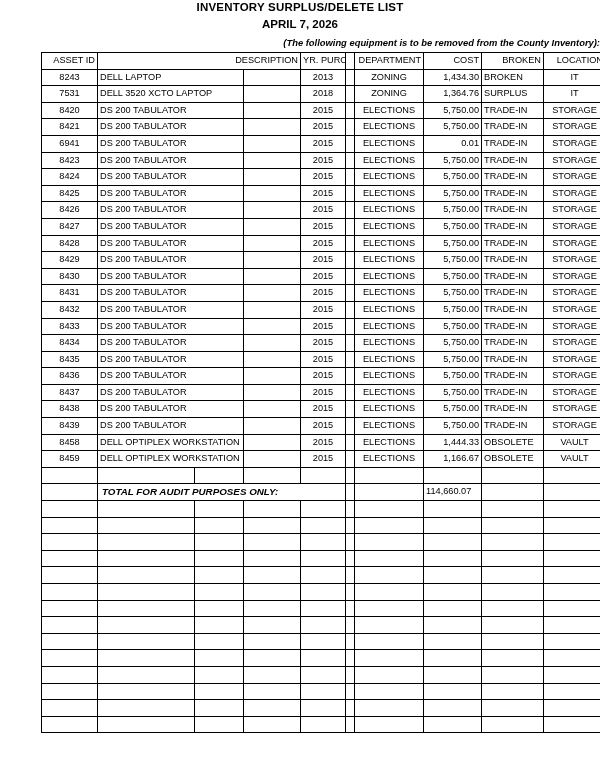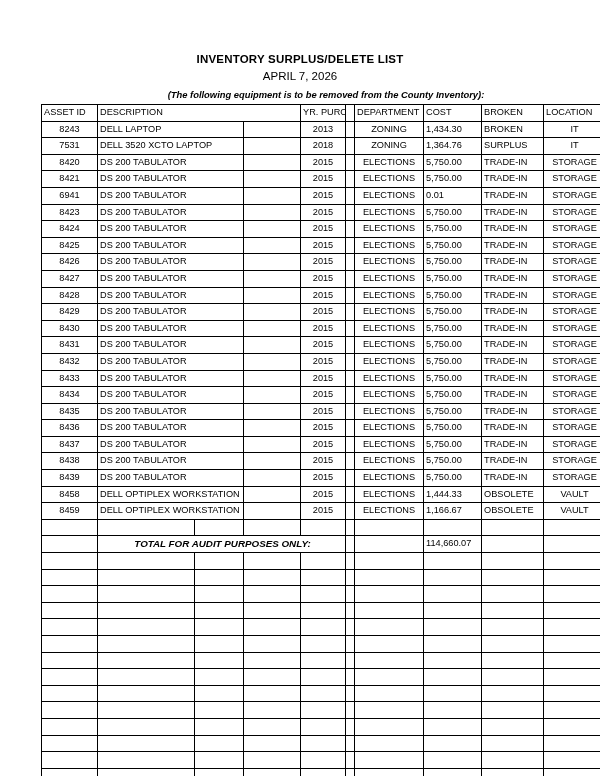--- a/index.html
+++ b/index.html
@@ -14,42 +14,41 @@
     color: #000000;
     overflow: hidden;
   }
   .page {
     position: relative;
     width: 600px;
     height: 776px;
     box-sizing: border-box;
   }
   .titles {
-    padding-top: 52px;
     text-align: center;
   }
   .doc-title {
     font-size: 11.5px;
     font-weight: bold;
     letter-spacing: 0.2px;
     line-height: 15px;
   }
   .doc-date {
     font-size: 11.5px;
-    font-weight: normal;
+    font-weight: bold;
     line-height: 15px;
     margin-top: 2px;
   }
   .doc-note {
     margin-top: 5px;
     margin-left: 52px;
     font-size: 9.4px;
     font-weight: bold;
     font-style: italic;
-    text-align: center;
+    text-align: right;
   }
   .table-wrap {
     margin-left: 41px;
     margin-top: 4px;
     width: 516px;
   }
   table.inv {
     border-collapse: collapse;
     table-layout: fixed;
     width: 516px;
@@ -61,46 +60,46 @@
     padding: 0 2px;
     font-size: 9.2px;
     font-weight: normal;
     line-height: 15.6px;
     overflow: hidden;
     white-space: nowrap;
     box-sizing: border-box;
   }
   thead th {
     font-weight: bold;
-    text-align: left;
+    text-align: right;
     font-size: 9.3px;
     border-top: 1.6px solid #000;
     border-bottom: 1.6px solid #000;
   }
   .c-asset   { width: 56px;  text-align: center; }
   .c-desc    { width: 97px;  text-align: left; }
   .c-desc2   { width: 49px;  text-align: left; }
   .c-desc3   { width: 57px;  text-align: left; }
   .c-yr      { width: 45px;  text-align: center; }
   .c-gap     { width: 9px; }
   .c-dept    { width: 69px;  text-align: center; }
   .c-cost    { width: 58px;  text-align: right; }
   .c-comm    { width: 62px;  text-align: left; }
   .c-loc     { width: 62px;  text-align: center; }
 
   td.desc-span { text-align: left; }
   td.v-left  { text-align: left; }
-  td.v-right { text-align: left; }
+  td.v-right { text-align: right; }
   td.v-mid   { text-align: center; }
 
   tr.total-row td.total-label {
     font-weight: bold;
     font-style: italic;
     font-size: 9.8px;
-    text-align: center;
+    text-align: left;
     padding-left: 4px;
     border-top: 1.6px solid #000;
     border-bottom: 1.6px solid #000;
   }
   tr.total-row td {
     border-top: 1.6px solid #000;
     border-bottom: 1.6px solid #000;
   }
   tr.total-row td.total-value {
     text-align: left;

